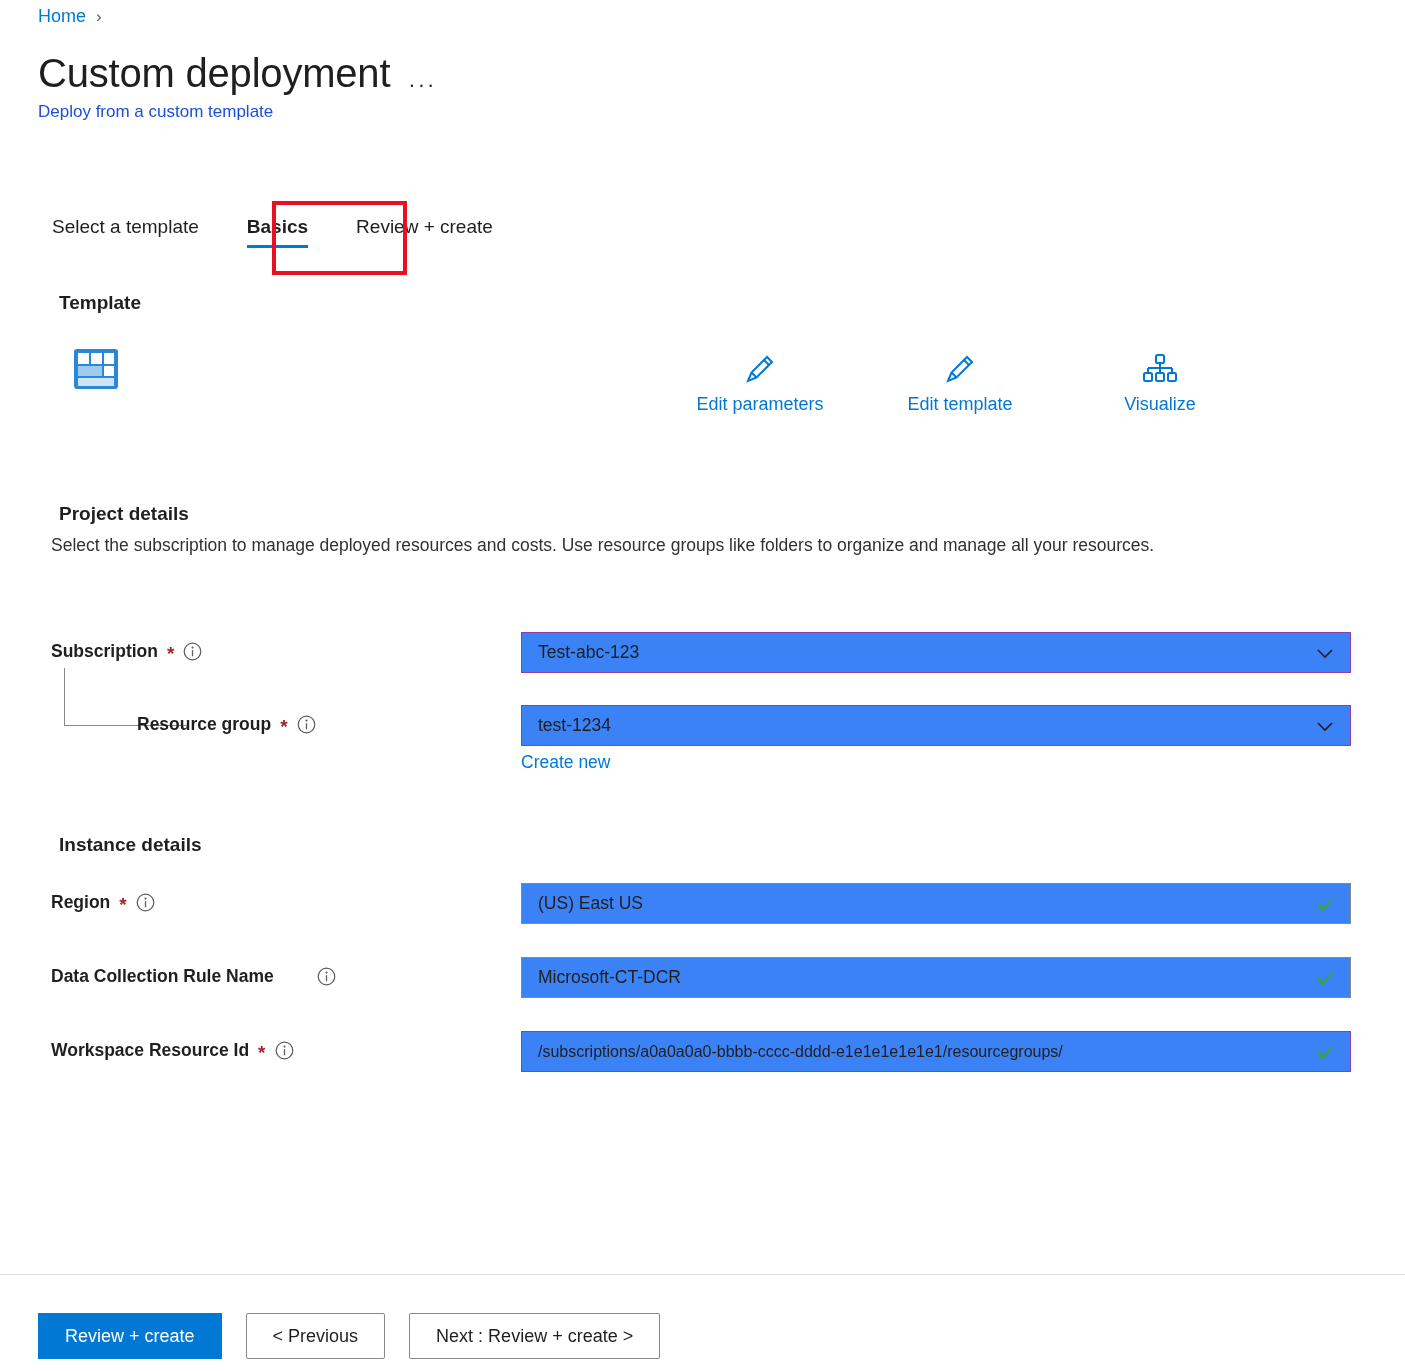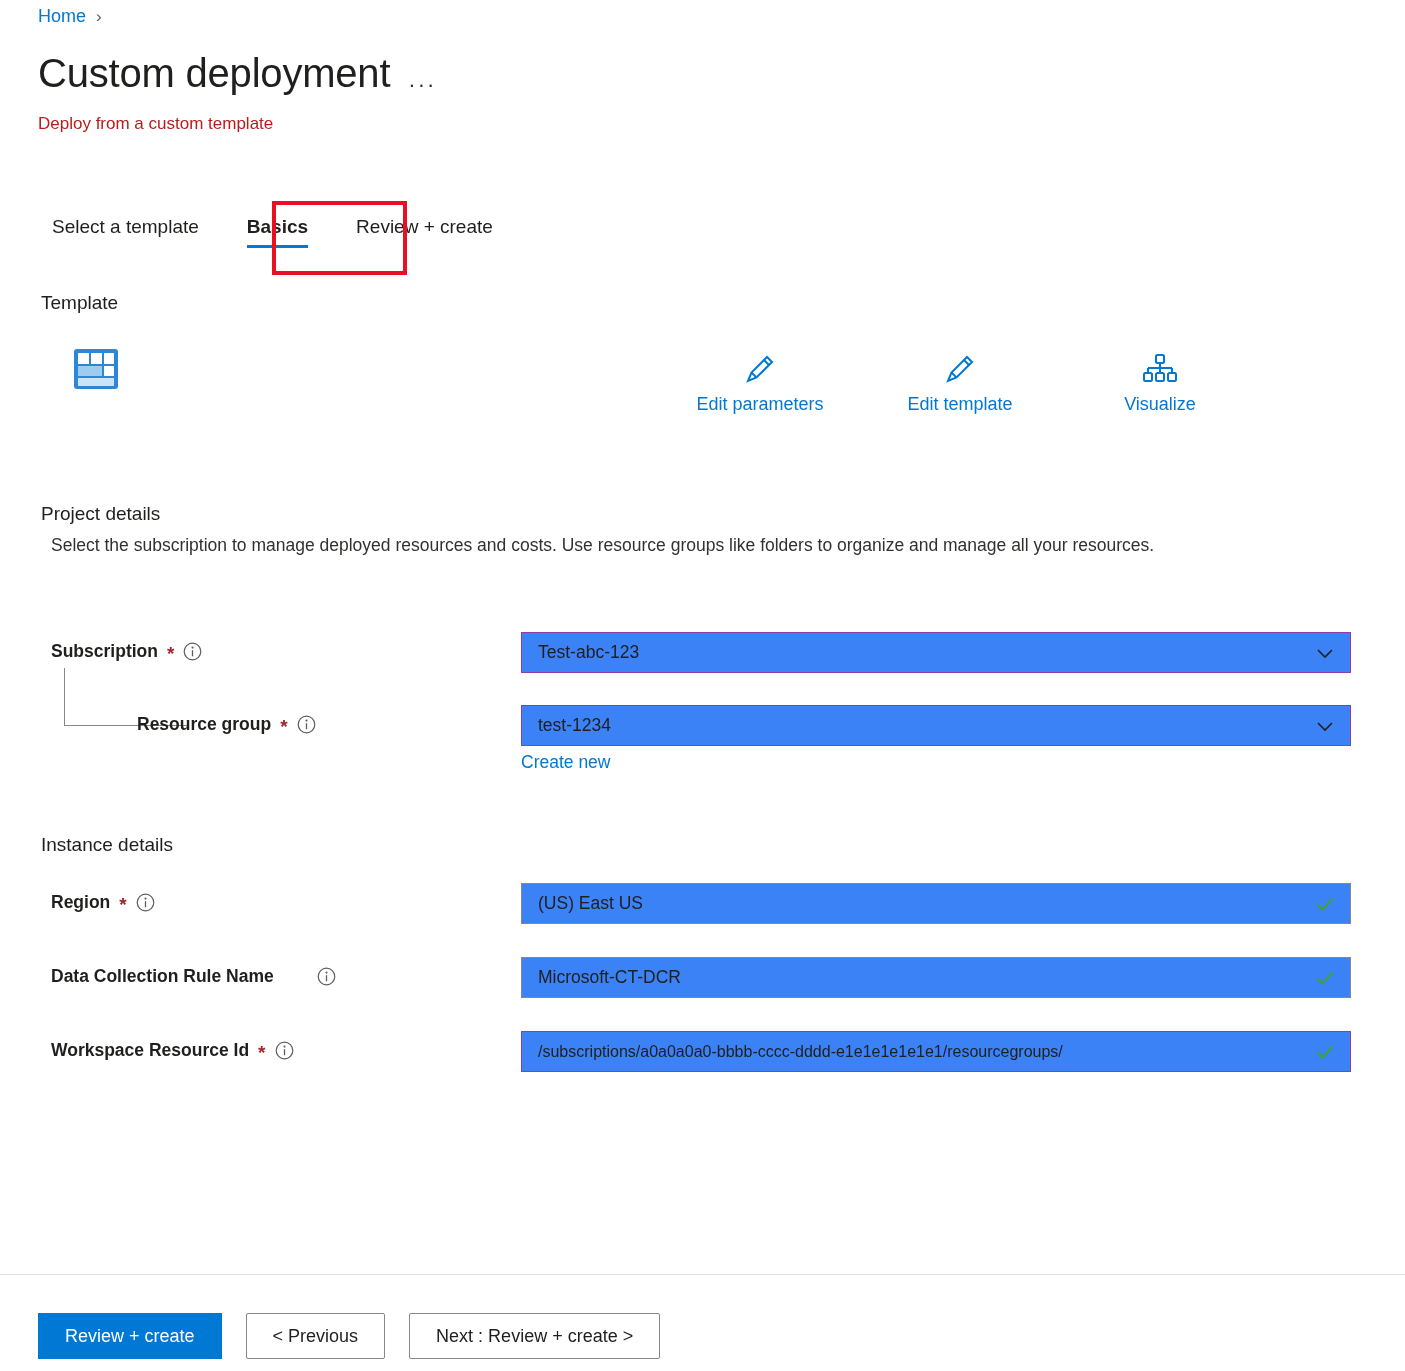--- a/index.html
+++ b/index.html
@@ -35,22 +35,22 @@
     font-size: 40px; font-weight: 400;
     color: #201f1e; line-height: 1.08;
     letter-spacing: -0.2px;
   }
   .ellipsis-btn {
     font-size: 22px; color: #2b2a29; line-height: 1;
     margin-top: 22px; letter-spacing: 2px; cursor: pointer;
     user-select: none;
   }
   .subtitle {
-    position: absolute; left: 38px; top: 114px;
-    font-size: 17px; color: #b91c1c;
+    position: absolute; left: 38px; top: 102px;
+    font-size: 17px; color: #1d4ed8;
   }
 
   
   .tabs {
     position: absolute; left: 50px; top: 210px;
     display: flex; align-items: flex-start;
   }
   .tab {
     position: relative;
     font-size: 19px; color: #201f1e;
@@ -67,22 +67,22 @@
   .tab-highlight {
     position: absolute;
     left: 272px; top: 201px;
     width: 135px; height: 74px;
     border: 4px solid #e81123;
     pointer-events: none;
   }
 
   
   .section-heading {
-    position: absolute; left: 41px;
-    font-size: 19px; font-weight: 400; color: #201f1e;
+    position: absolute; left: 59px;
+    font-size: 19px; font-weight: 700; color: #201f1e;
   }
   #h-template  { top: 292px; }
   #h-project   { top: 481px; margin-top: 22px; }
   #h-instance  { top: 834px; }
 
   
   .template-row {
     position: absolute; left: 73px; top: 344px;
     display: flex; align-items: flex-start; gap: 19px;
   }

